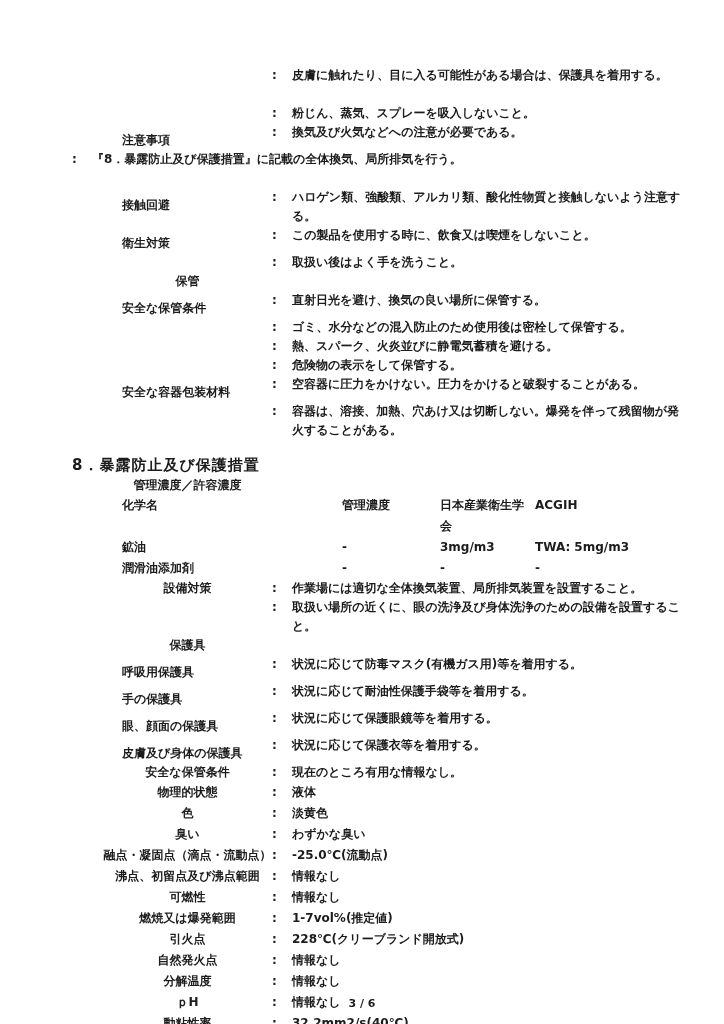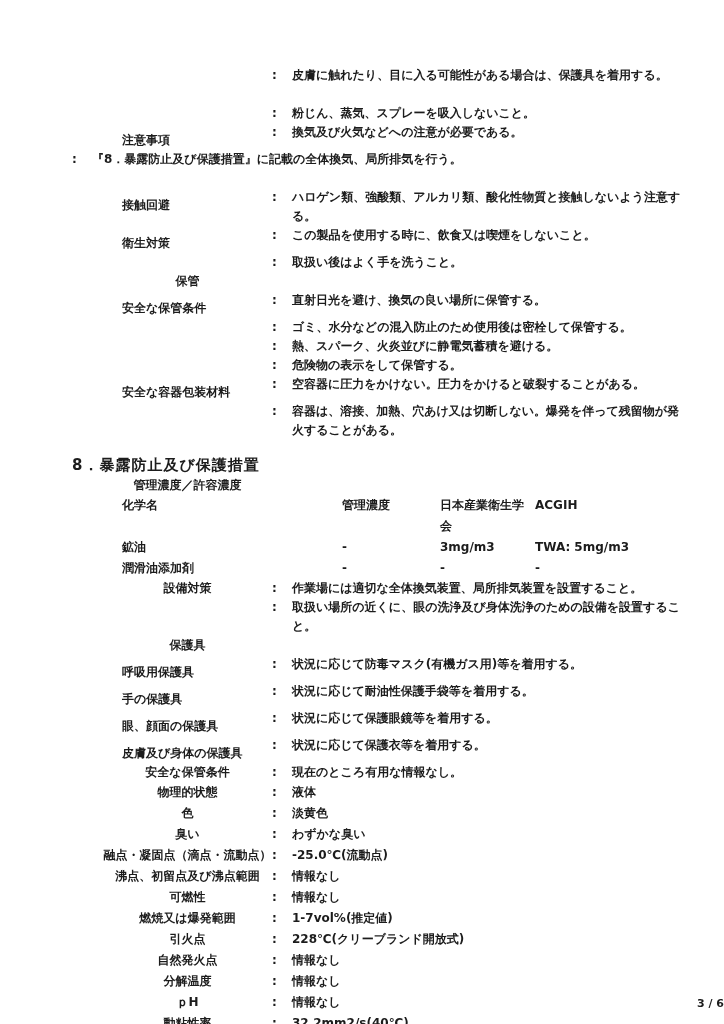--- a/index.html
+++ b/index.html
@@ -38,21 +38,21 @@
   .c1 { flex: 0 0 98px; }
   .c2 { flex: 0 0 95px; }
   .c3 { flex: 1; }
 
   
   .row.r9 { line-height: 21px; min-height: 21px; }
 
   .footer {
     position: absolute;
     left: 0; right: 0; bottom: 14px;
-    text-align: right;
+    text-align: center;
     font-size: 11px;
     font-weight: 600;
   }
 </style>
 </head>
 <body>
 
 <div class="page">
   <div class="content">
       <div class="row">

